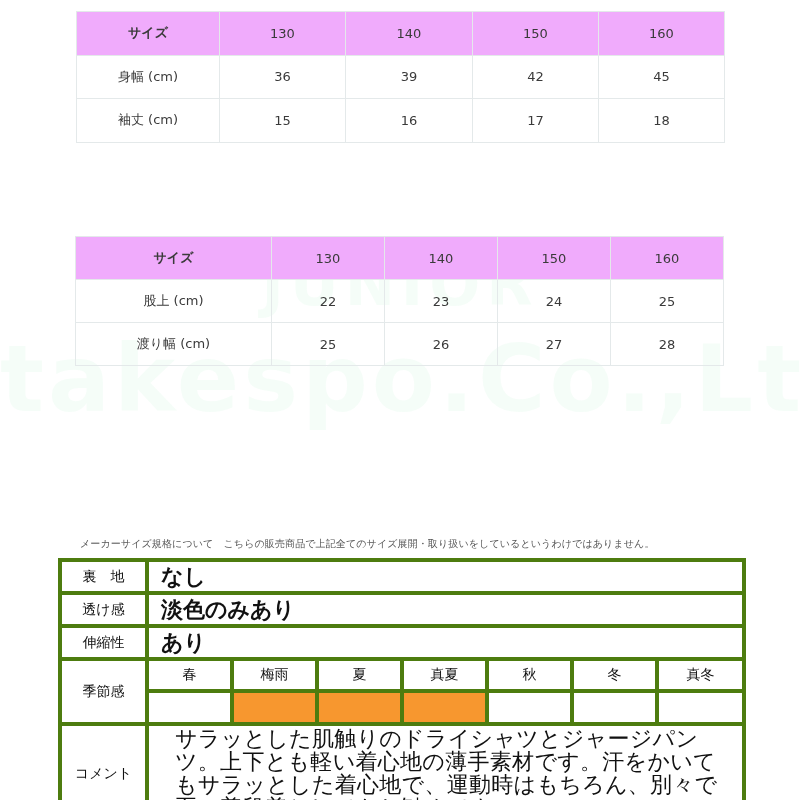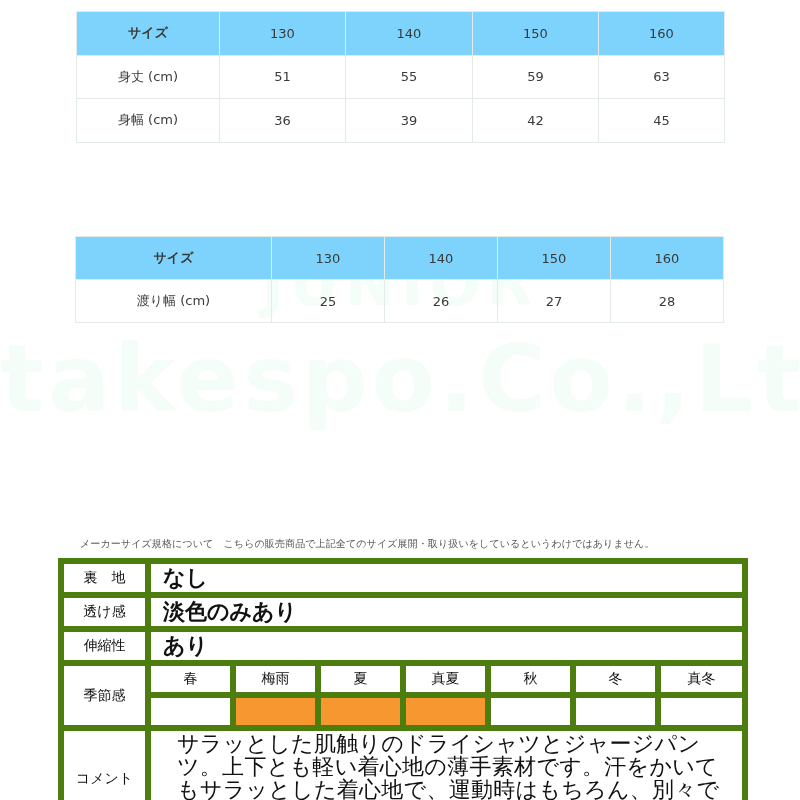--- a/index.html
+++ b/index.html
@@ -21,41 +21,41 @@
       border-collapse: collapse;
       font-size: 13px; color: #3a3a3a;
       table-layout: fixed;
       background: transparent;
     }
     .size-table td {
       border: 1px solid #e4e9ea;
       text-align: center; vertical-align: middle;
       padding: 0;
     }
-    .size-table tr.head td { background: #7dd3fc; }
+    .size-table tr.head td { background: #f0abfc; }
     .size-table tr.head td.label { font-weight: bold; }
 
     #table1 { left: 76px; top: 11px; width: 648px; }
     #table1 td { height: 43.5px; }
     #table2 { left: 75px; top: 236px; width: 648px; }
     #table2 td { height: 43px; }
     #table2 tr.tall td { height: 67px; line-height: 22px; }
 
     .note {
       position: absolute; left: 80px; top: 537px; z-index: 1;
       font-size: 10px; color: #555; white-space: nowrap; letter-spacing: 0.1px;
     }
 
     .spec {
       position: absolute; left: 58px; top: 558px; width: 684px; z-index: 1;
       border-collapse: collapse; table-layout: fixed;
       border: 2px solid #9a9a9a;
       color: #111;
     }
-    .spec td { border: 6px solid #4d7c0f; padding: 0; vertical-align: middle; }
+    .spec td { border: 4px solid #4d7c0f; padding: 0; vertical-align: middle; }
     .spec td.lbl { width: 87px; text-align: center; font-size: 14px; }
     .spec td.val { font-size: 22px; font-weight: bold; padding-left: 12px; height: 33px; line-height: 28px; }
     .spec td.season-name { text-align: center; font-size: 14px; height: 32px; }
     .spec td.season-mark { height: 33px; background: #ffffff; }
     .spec td.season-mark.on { background: #f7972f; }
     .spec td.comment { font-size: 22px; line-height: 23px; padding: 1px 6px 2px 26px; height: 70px; letter-spacing: 0.3px; margin-left: 36px; }
   </style>
 </head>
 <body>
 
@@ -74,51 +74,58 @@
     </colgroup>
   <tbody>
       <tr class="head">
     <td class="label">サイズ</td>
     <td>130</td>
     <td>140</td>
     <td>150</td>
     <td>160</td>
   </tr>
   <tr>
-    <td>身丈 (cm)</td>
-    <td>51</td>
-    <td>55</td>
-    <td>59</td>
-    <td>63</td>
-  </tr>
-  <tr>
     <td>身幅 (cm)</td>
     <td>36</td>
     <td>39</td>
     <td>42</td>
     <td>45</td>
+  </tr>
+  <tr>
+    <td>袖丈 (cm)</td>
+    <td>15</td>
+    <td>16</td>
+    <td>17</td>
+    <td>18</td>
   </tr>
 </tbody>
   </table>
 
 <table id="table2" class="size-table">
   <colgroup>
       <col style="width:196px">
       <col style="width:113px">
       <col style="width:113px">
       <col style="width:113px">
       <col style="width:113px">
     </colgroup>
   <tbody>
       <tr class="head">
     <td class="label">サイズ</td>
     <td>130</td>
     <td>140</td>
     <td>150</td>
     <td>160</td>
+  </tr>
+  <tr>
+    <td>股上 (cm)</td>
+    <td>22</td>
+    <td>23</td>
+    <td>24</td>
+    <td>25</td>
   </tr>
   <tr>
     <td>渡り幅 (cm)</td>
     <td>25</td>
     <td>26</td>
     <td>27</td>
     <td>28</td>
   </tr>
 </tbody>
   </table>

